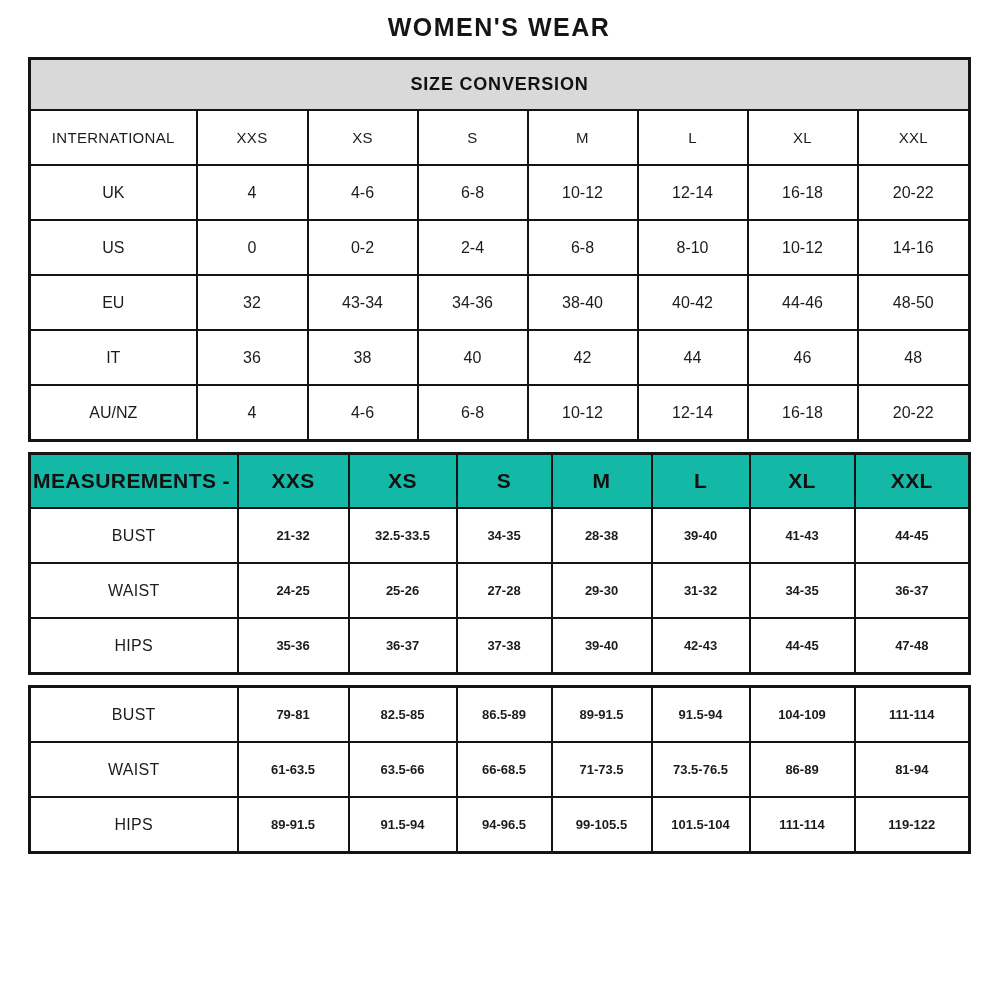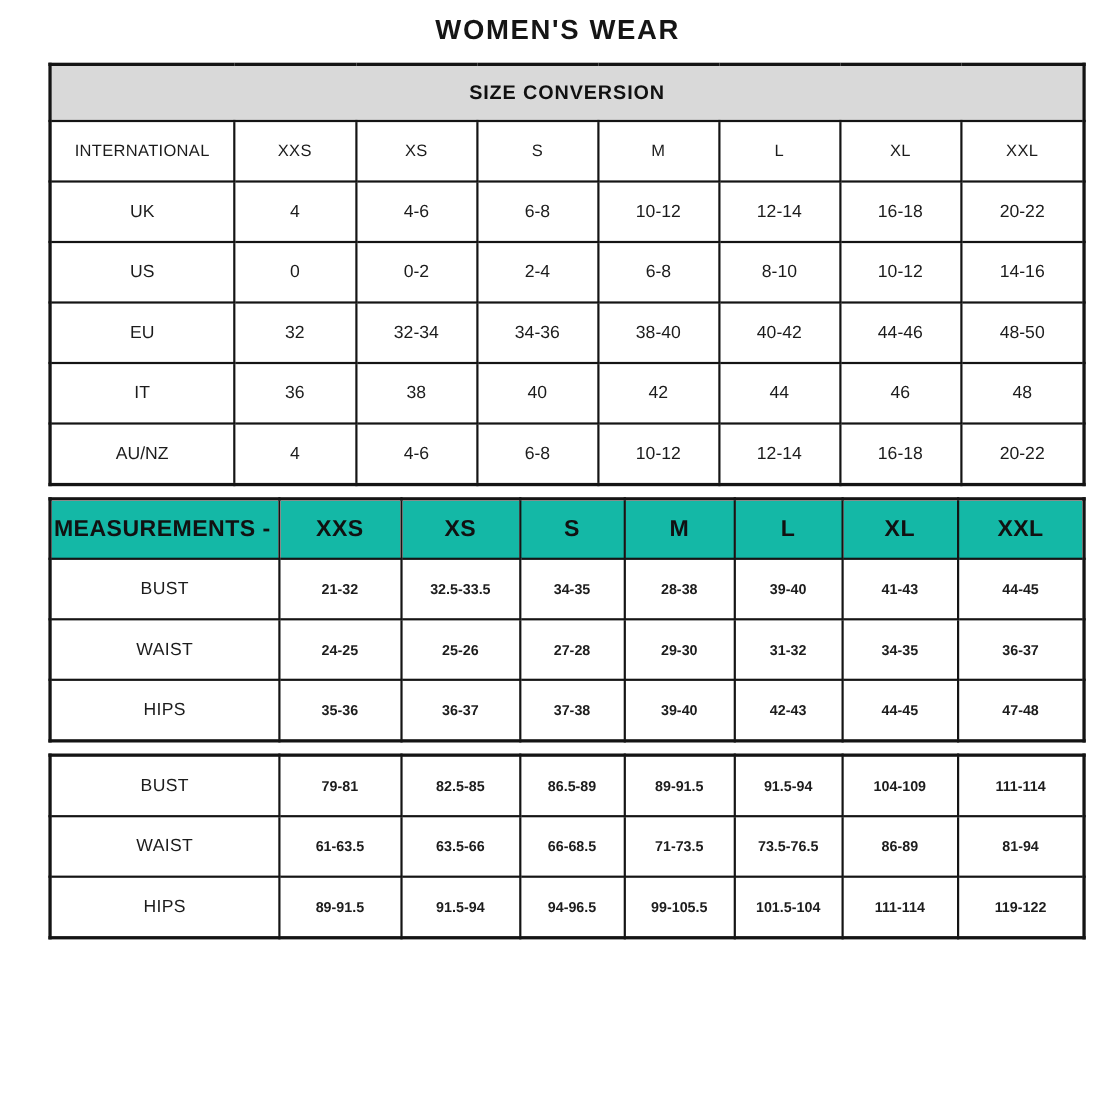--- a/index.html
+++ b/index.html
@@ -9,21 +9,21 @@
     width: 1000px;
     height: 1000px;
     font-family: "Liberation Sans", sans-serif;
     color: #1c1c1c;
     -webkit-font-smoothing: antialiased;
   }
   .page {
     width: 1000px;
     height: 1000px;
     box-sizing: border-box;
-    padding: 13px 30px 0 44px;
+    padding: 13px 30px 0 28px;
     overflow: hidden;
   }
   .page-title {
     text-align: center;
     font-size: 25px;
     font-weight: bold;
     letter-spacing: 1.5px;
     margin: 0 0 15px 0;
     color: #151515;
   }
@@ -115,21 +115,21 @@
           <td class="val">0-2</td>
           <td class="val">2-4</td>
           <td class="val">6-8</td>
           <td class="val">8-10</td>
           <td class="val">10-12</td>
           <td class="val">14-16</td>
         </tr>
         <tr>
           <td class="row-label">EU</td>
           <td class="val">32</td>
-          <td class="val">32-34</td>
+          <td class="val">43-34</td>
           <td class="val">34-36</td>
           <td class="val">38-40</td>
           <td class="val">40-42</td>
           <td class="val">44-46</td>
           <td class="val">48-50</td>
         </tr>
         <tr>
           <td class="row-label">IT</td>
           <td class="val">36</td>
           <td class="val">38</td>

